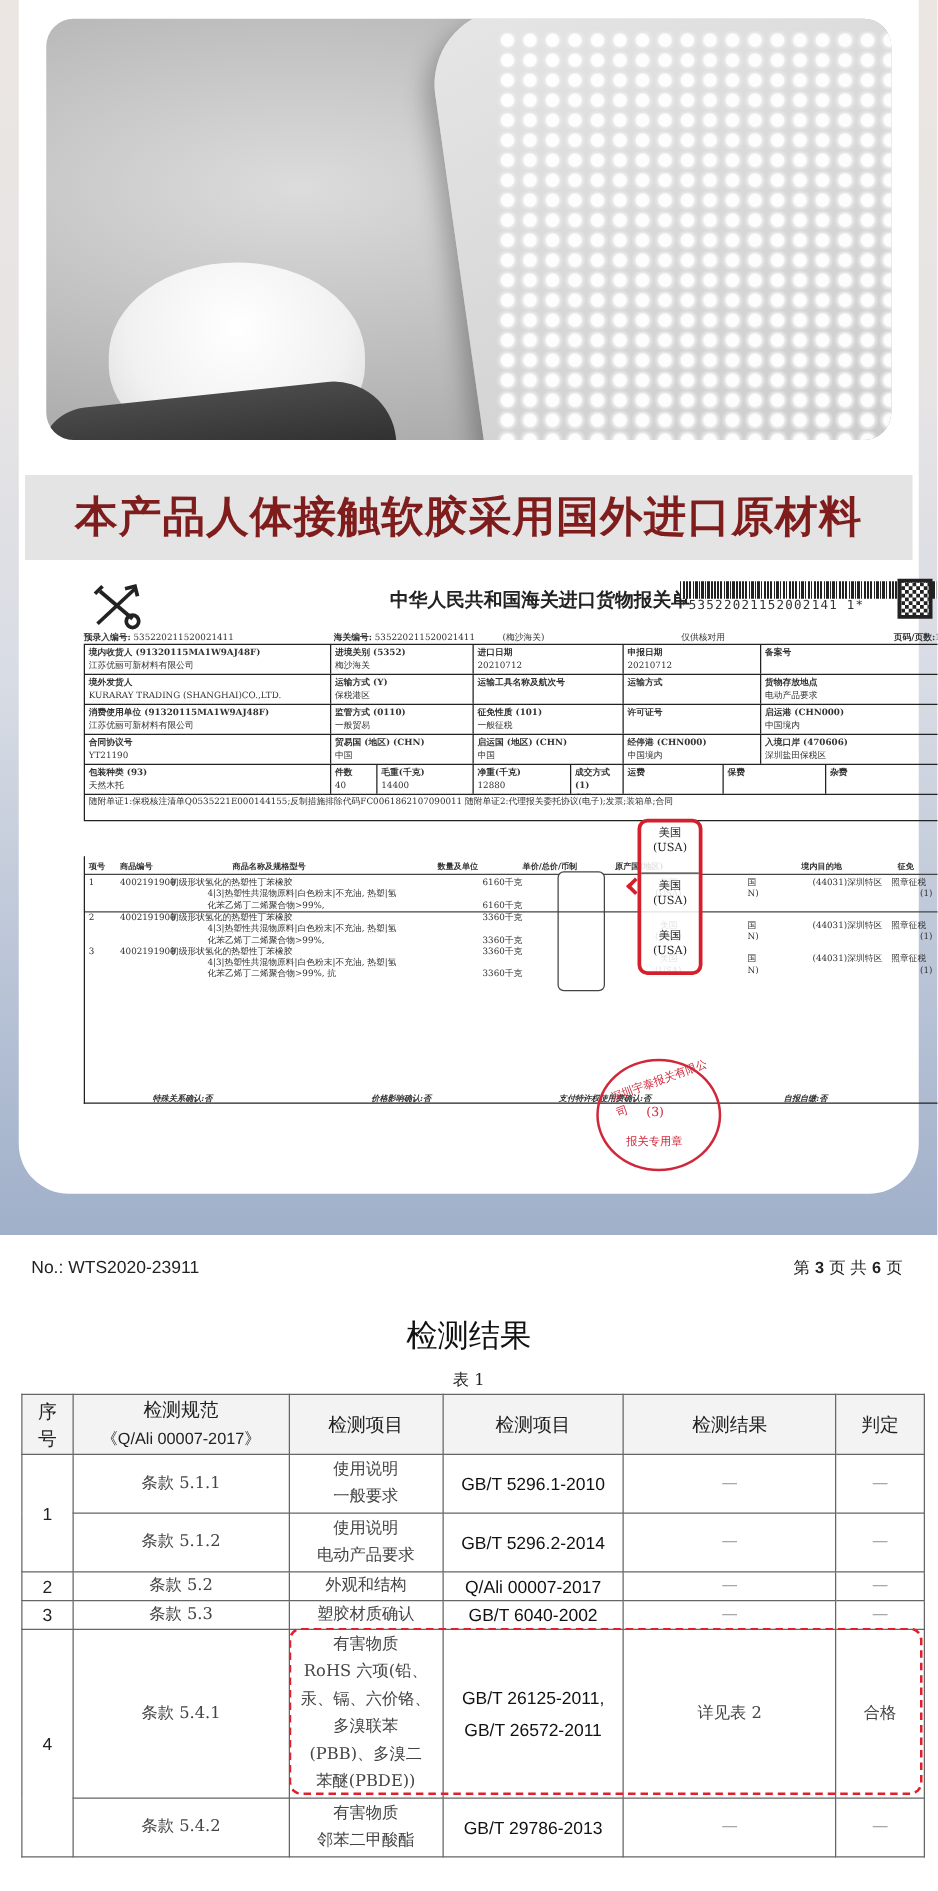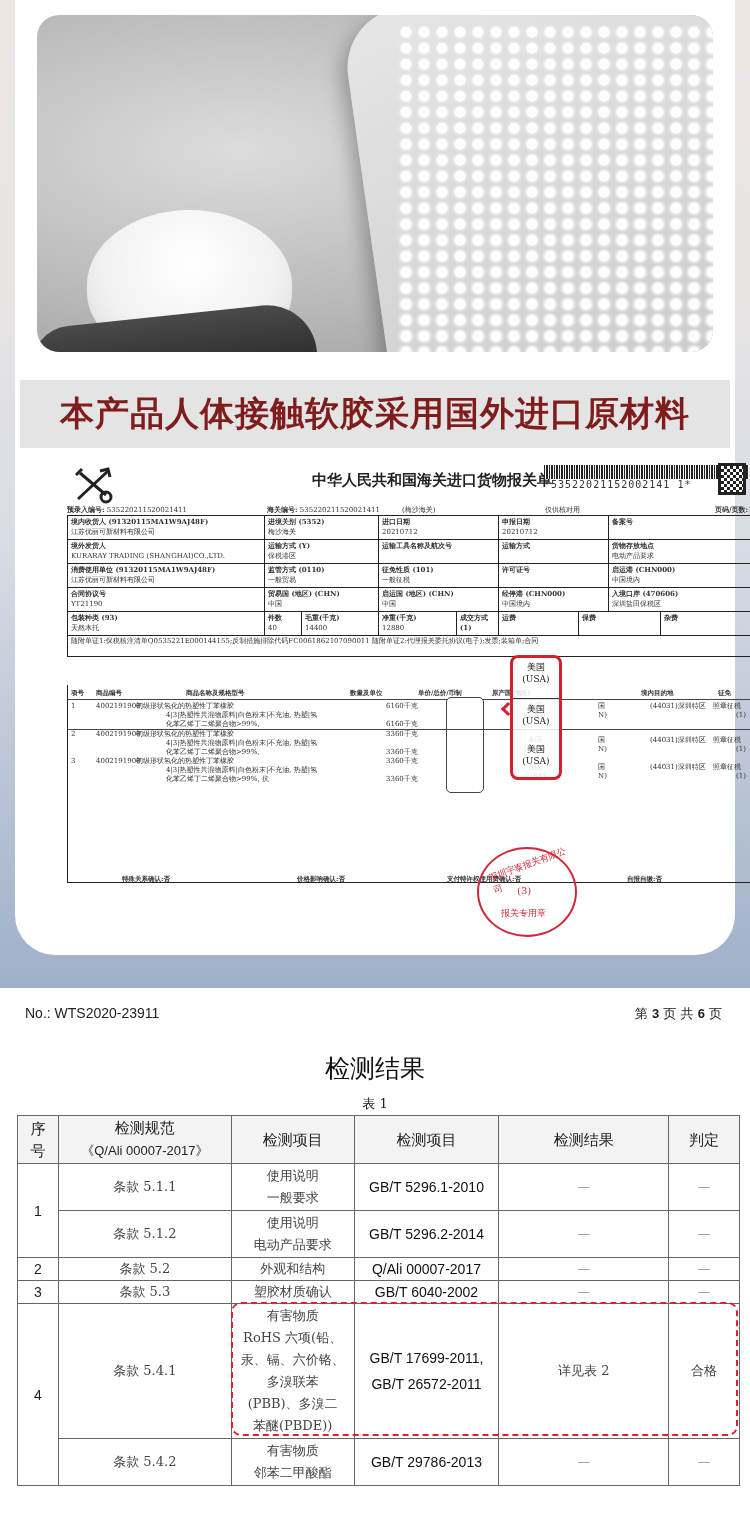--- a/index.html
+++ b/index.html
@@ -50,21 +50,21 @@
 
   .items { position: absolute; left: 0; top: 230px; width: 690px; height: 198px; border: 1.5px solid #222; border-top: none; }
   .items-hdr { position: absolute; top: 4px; left: 0; width: 100%; font-weight: bold; font-size: 6.5px; }
   .items-hdr span { position: absolute; }
   .item-row { position: absolute; left: 0; width: 690px; font-size: 7px; line-height: 9px; }
   .item-row span { position: absolute; white-space: nowrap; }
   .rowline { position: absolute; left: 0; width: 690px; border-top: 1px solid #444; }
   .price-box { position: absolute; left: 378px; top: 12px; width: 38px; height: 96px; border: 1px solid #444; border-radius: 5px; background: #fff; }
 
   .footer-line { position: absolute; left: 0; top: 420px; width: 690px; font-size: 6.5px; font-weight: bold; }
-  .footer-line span { position: absolute; }
+  .footer-line span { position: absolute; font-style: italic; }
   .sign { position: absolute; left: 0; top: 432px; width: 690px; height: 52px; border: 1.5px solid #222; font-size: 6.5px; }
   .sign span { position: absolute; white-space: nowrap; }
   .sign .vline { position: absolute; left: 472px; top: 0; height: 100%; border-left: 1px solid #222; }
 
   .stamp { position: absolute; left: 410px; top: 392px; width: 100px; height: 90px; border: 2px solid #d0283a; border-radius: 50%; color: #d0283a; }
   .stamp span { position: absolute; font-size: 10px; }
 
   .callout { position: absolute; left: 510px; top: 655px; width: 52px; height: 125px; border: 3px solid #d4202c; border-radius: 8px; background: rgba(255,255,255,0.85); }
   .callout-notch { position: absolute; left: 503px; top: 704px; width: 10px; height: 10px; background: #fff; border-left: 3px solid #d4202c; border-bottom: 3px solid #d4202c; transform: rotate(45deg); }
   .callout .c { position: absolute; left: 0; width: 100%; text-align: center; font-size: 9px; line-height: 11px; color: #222; }
@@ -329,21 +329,21 @@
       <td rowspan="2" class="num sans">4</td>
       <td>条款 5.4.1</td>
       <td style="line-height:22px">
         <span>有害物质</span><br>
         <span>RoHS 六项(铅、</span><br>
         <span>汞、镉、六价铬、</span><br>
         <span>多溴联苯</span><br>
         <span>(PBB)、多溴二</span><br>
         <span>苯醚(PBDE))</span>
       </td>
-      <td class="code" style="line-height:26px"><span>GB/T 17699-2011,</span><br><span>GB/T 26572-2011</span></td>
+      <td class="code" style="line-height:26px"><span>GB/T 26125-2011,</span><br><span>GB/T 26572-2011</span></td>
       <td>详见表 2</td>
       <td>合格</td>
     </tr>
     <tr style="height:47px">
       <td>条款 5.4.2</td>
       <td><span>有害物质</span><br><span>邻苯二甲酸酯</span></td>
       <td class="code">GB/T 29786-2013</td>
       <td class="dash">—</td>
       <td class="dash">—</td>
     </tr>

